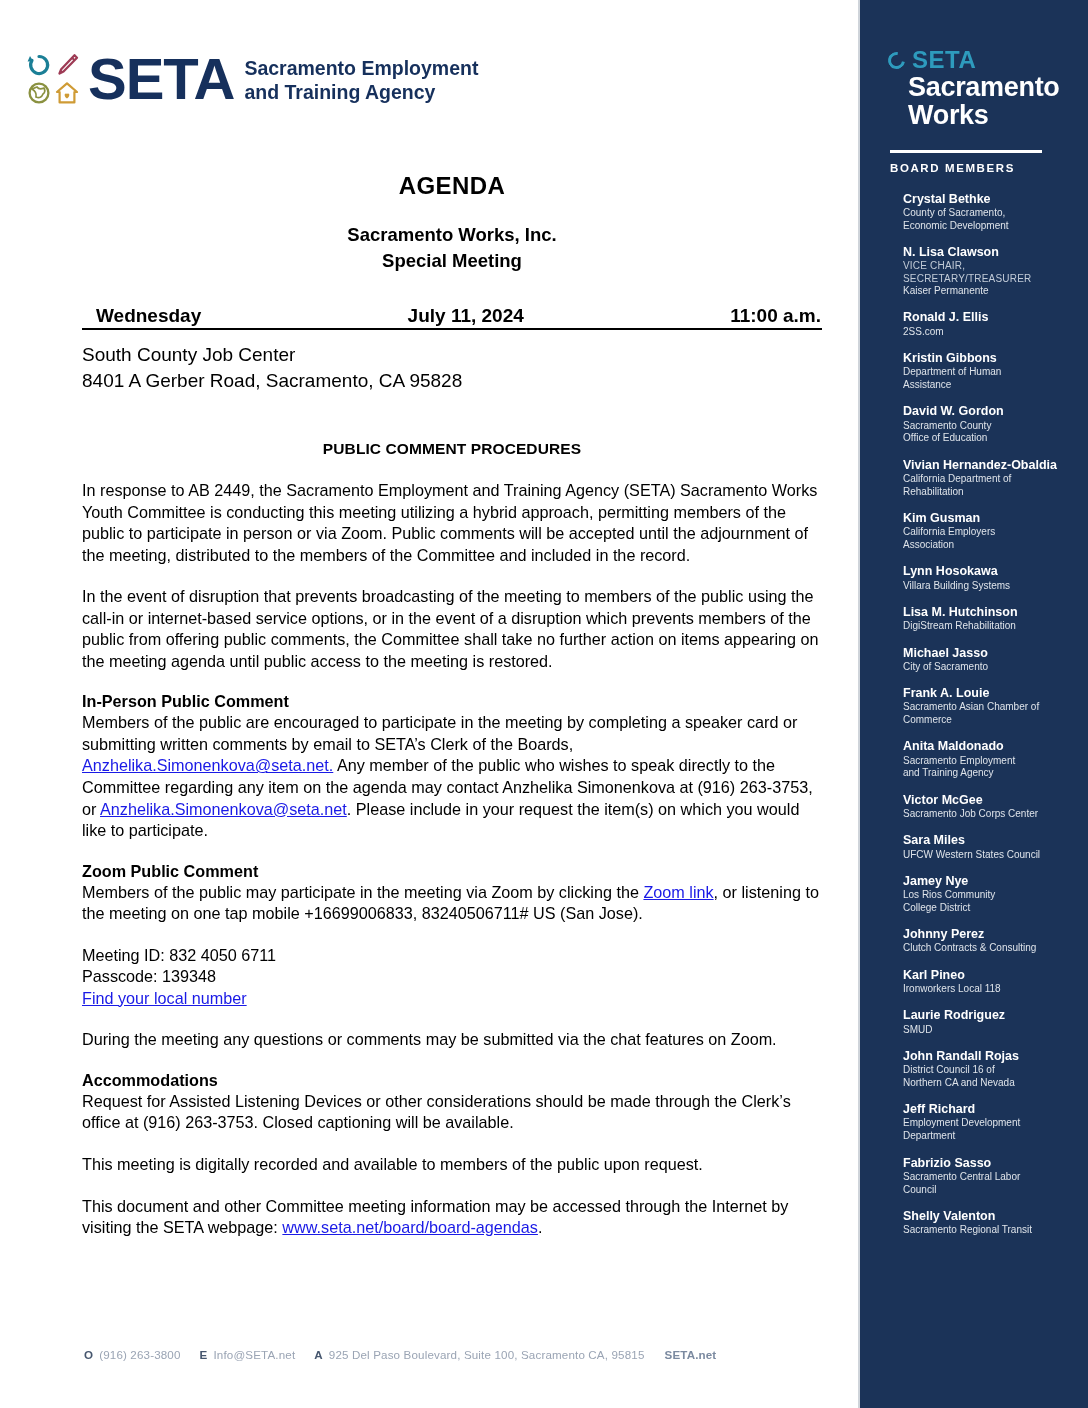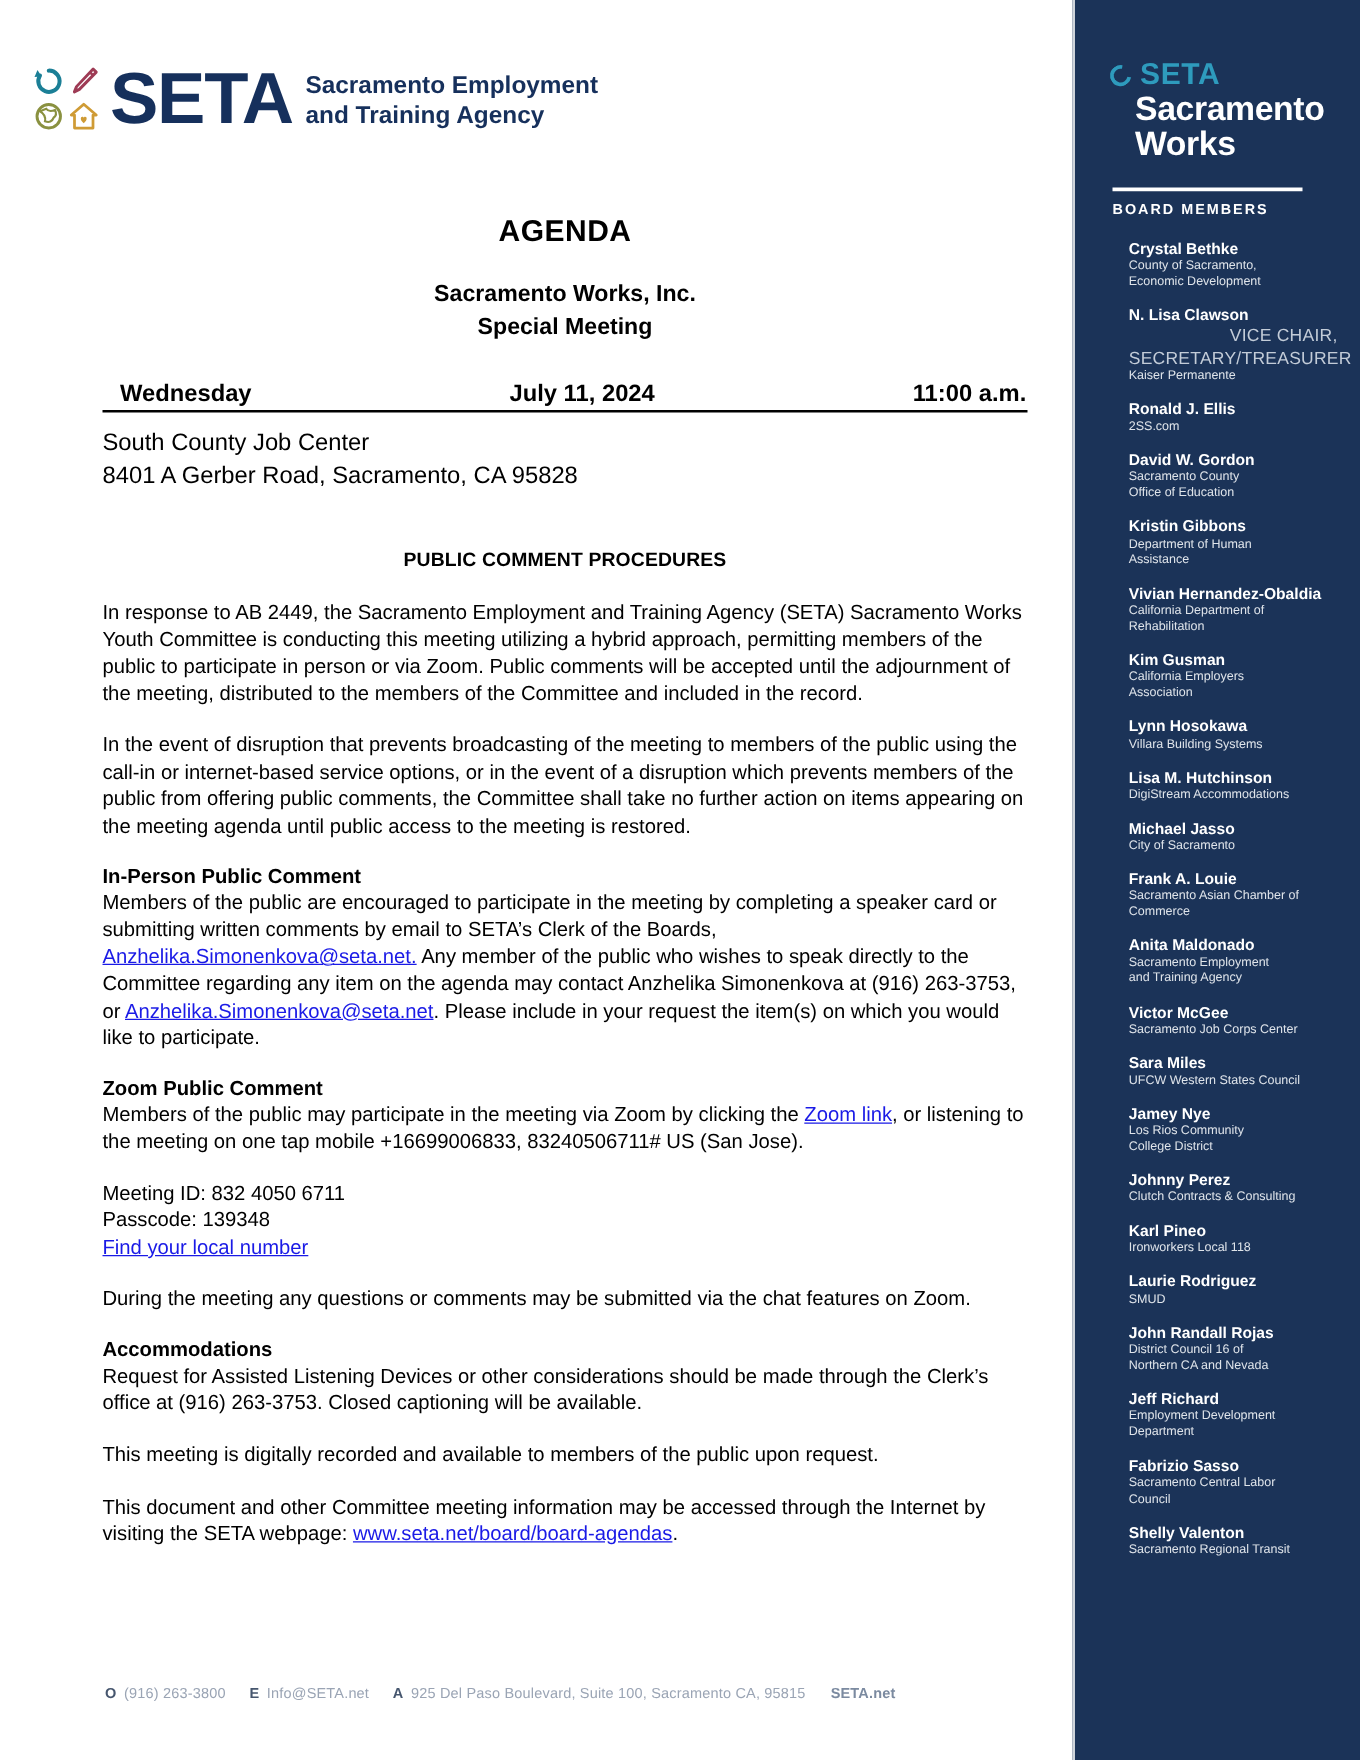--- a/index.html
+++ b/index.html
@@ -80,25 +80,24 @@
     margin-bottom: 12.5px;
     margin-left: 15px;
   }
   .member-name {
     font-size: 12.5px;
     font-weight: bold;
     color: #ffffff;
     line-height: 1.22;
   }
   .member-role {
-    font-size: 14px;
+    font-size: 10px;
     color: #c3ccd8;
     line-height: 1.25;
     letter-spacing: 0.2px;
-    text-align: right;
   }
   .member-org {
     font-size: 10px;
     color: #dfe4ea;
     line-height: 1.28;
   }
 
   
   .main {
     position: absolute;
@@ -352,46 +351,46 @@
         <div class="member">
           <div class="member-name">N. Lisa Clawson</div>
           <div class="member-role">VICE CHAIR, SECRETARY/TREASURER</div>
           <div class="member-org">Kaiser Permanente</div>
         </div>
         <div class="member">
           <div class="member-name">Ronald J. Ellis</div>
           <div class="member-org">2SS.com</div>
         </div>
         <div class="member">
+          <div class="member-name">Kristin Gibbons</div>
+          <div class="member-org">Department of  Human</div>
+          <div class="member-org">Assistance</div>
+        </div>
+        <div class="member">
           <div class="member-name">David W. Gordon</div>
           <div class="member-org">Sacramento County</div>
           <div class="member-org">Office of Education</div>
         </div>
         <div class="member">
-          <div class="member-name">Kristin Gibbons</div>
-          <div class="member-org">Department of  Human</div>
-          <div class="member-org">Assistance</div>
-        </div>
-        <div class="member">
           <div class="member-name">Vivian Hernandez-Obaldia</div>
           <div class="member-org">California Department of</div>
           <div class="member-org">Rehabilitation</div>
         </div>
         <div class="member">
           <div class="member-name">Kim Gusman</div>
           <div class="member-org">California Employers</div>
           <div class="member-org">Association</div>
         </div>
         <div class="member">
           <div class="member-name">Lynn Hosokawa</div>
           <div class="member-org">Villara Building Systems</div>
         </div>
         <div class="member">
           <div class="member-name">Lisa M. Hutchinson</div>
-          <div class="member-org">DigiStream Accommodations</div>
+          <div class="member-org">DigiStream Rehabilitation</div>
         </div>
         <div class="member">
           <div class="member-name">Michael Jasso</div>
           <div class="member-org">City of Sacramento</div>
         </div>
         <div class="member">
           <div class="member-name">Frank A. Louie</div>
           <div class="member-org">Sacramento Asian Chamber of</div>
           <div class="member-org">Commerce</div>
         </div>

